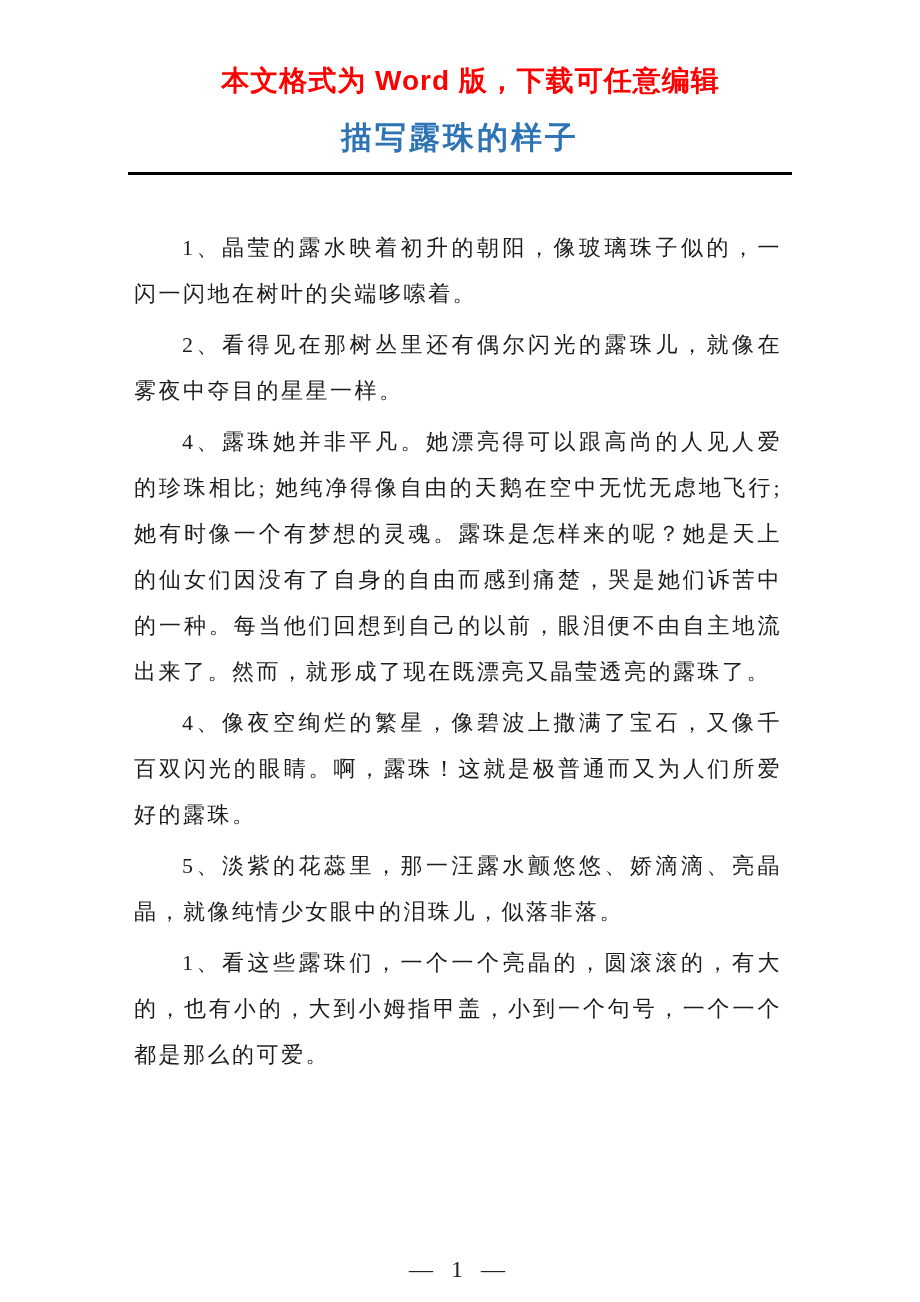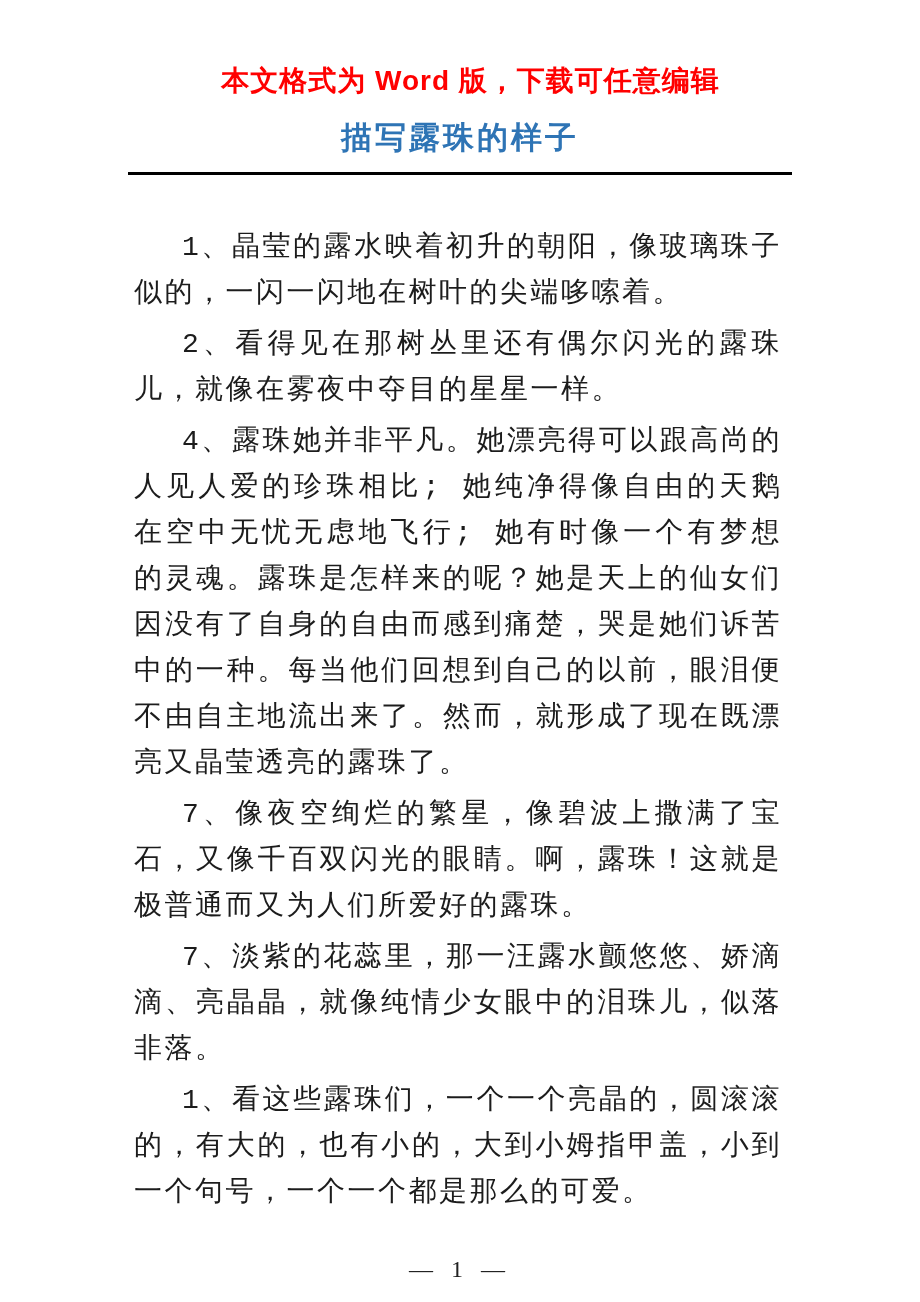--- a/index.html
+++ b/index.html
@@ -39,27 +39,26 @@
   }
   .title-divider {
     width: 664px;
     margin: 14px auto 0 auto;
     height: 0;
     border-top: 3px solid #000000;
   }
   .content {
     width: 648px;
     margin: 50px 0 0 134px;
-    font-size: 28px;
+    font-size: 22px;
     line-height: 46px;
     letter-spacing: 2.5px;
     color: #1c1c1c;
     text-align: justify;
     text-align-last: left;
-    font-family: Liberation Mono, monospace;
   }
   .content p {
     margin: 0 0 5px 0;
     text-indent: 48px;
   }
   .page-footer {
     position: absolute;
     left: 0;
     right: 0;
     top: 1192px;
@@ -77,22 +76,22 @@
   <div class="header-notice">本文格式为 Word 版，下载可任意编辑</div>
 
   <h1 class="doc-title">描写露珠的样子</h1>
 
   <div class="title-divider"></div>
 
   <div class="content">
     <p>1、晶莹的露水映着初升的朝阳，像玻璃珠子似的，一闪一闪地在树叶的尖端哆嗦着。</p>
     <p>2、看得见在那树丛里还有偶尔闪光的露珠儿，就像在雾夜中夺目的星星一样。</p>
     <p>4、露珠她并非平凡。她漂亮得可以跟高尚的人见人爱的珍珠相比; 她纯净得像自由的天鹅在空中无忧无虑地飞行; 她有时像一个有梦想的灵魂。露珠是怎样来的呢？她是天上的仙女们因没有了自身的自由而感到痛楚，哭是她们诉苦中的一种。每当他们回想到自己的以前，眼泪便不由自主地流出来了。然而，就形成了现在既漂亮又晶莹透亮的露珠了。</p>
-    <p>7、像夜空绚烂的繁星，像碧波上撒满了宝石，又像千百双闪光的眼睛。啊，露珠！这就是极普通而又为人们所爱好的露珠。</p>
-    <p>7、淡紫的花蕊里，那一汪露水颤悠悠、娇滴滴、亮晶晶，就像纯情少女眼中的泪珠儿，似落非落。</p>
+    <p>4、像夜空绚烂的繁星，像碧波上撒满了宝石，又像千百双闪光的眼睛。啊，露珠！这就是极普通而又为人们所爱好的露珠。</p>
+    <p>5、淡紫的花蕊里，那一汪露水颤悠悠、娇滴滴、亮晶晶，就像纯情少女眼中的泪珠儿，似落非落。</p>
     <p>1、看这些露珠们，一个一个亮晶的，圆滚滚的，有大的，也有小的，大到小姆指甲盖，小到一个句号，一个一个都是那么的可爱。</p>
   </div>
 
   <div class="page-footer">
     <span>— 1 —</span>
   </div>
 
 </div>
 
 </body></html>

